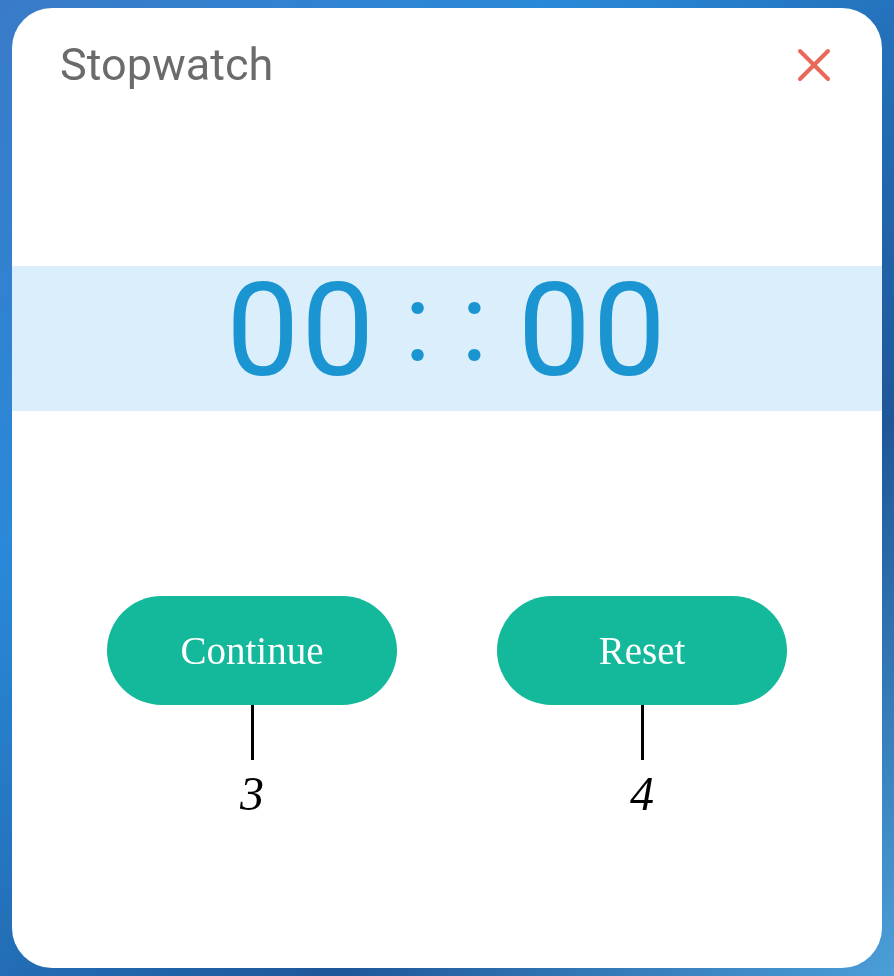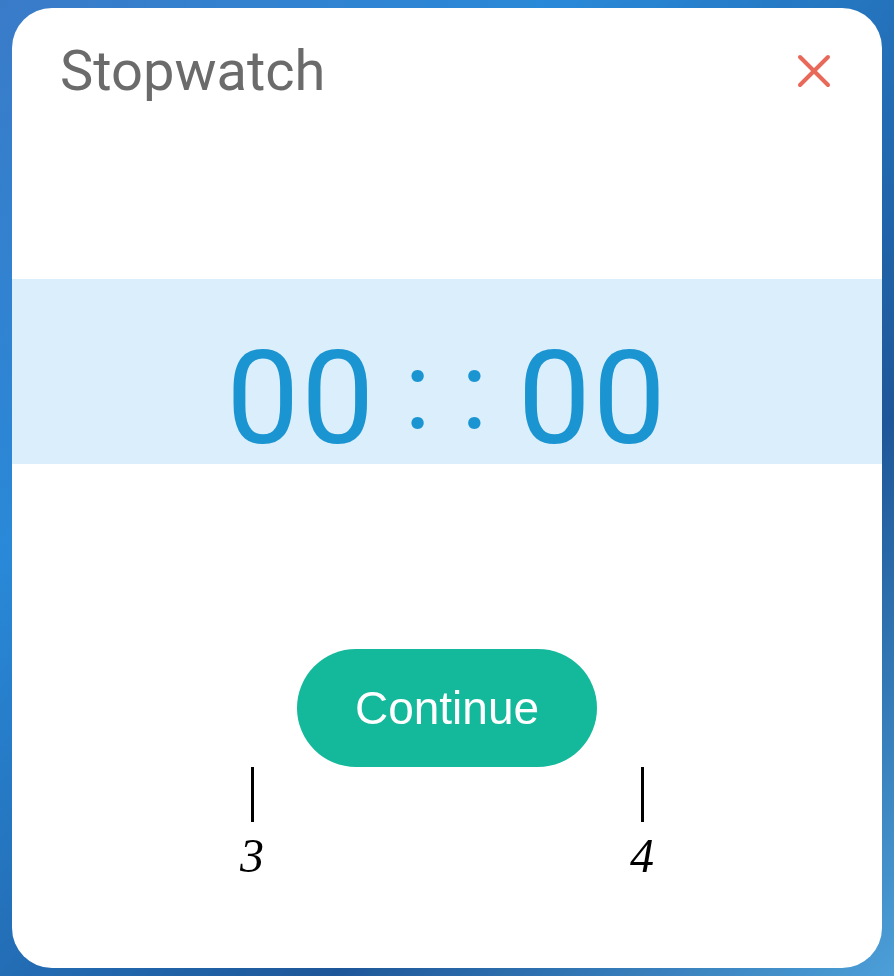--- a/index.html
+++ b/index.html
@@ -25,21 +25,21 @@
       position: relative;
       overflow: hidden;
     }
     .header {
       display: flex;
       justify-content: space-between;
       align-items: center;
       padding: 30px 48px 0 48px;
     }
     .title {
-      font-size: 56px;
+      font-size: 45px;
       color: #6b6b6b;
       font-weight: 400;
     }
     .close-icon {
       cursor: pointer;
       display: flex;
       align-items: center;
       justify-content: center;
     }
     .close-icon svg {
@@ -47,23 +47,23 @@
       height: 40px;
     }
     .close-icon svg line {
       stroke: #e8695a;
       stroke-width: 4;
       stroke-linecap: round;
     }
     .time-strip {
       margin-top: 175px;
       background: #dbeefb;
-      height: 185px;
+      height: 145px;
       display: flex;
-      align-items: flex-end;
+      align-items: flex-start;
       justify-content: center;
     }
     .time-display {
       font-size: 130px;
       font-weight: 400;
       color: #1b95d2;
       letter-spacing: 2px;
       display: flex;
       align-items: center;
       gap: 28px;
@@ -81,26 +81,26 @@
       margin-top: 185px;
       display: flex;
       justify-content: center;
       gap: 100px;
     }
     .pill-button {
       background: #14b89b;
       color: #ffffff;
       border: none;
       border-radius: 80px;
-      font-size: 46px;
+      font-size: 39px;
       font-weight: 400;
       padding: 32px 58px;
       min-width: 290px;
       cursor: pointer;
-      font-family: Liberation Sans, sans-serif;
+      font-family: Liberation Serif, serif;
     }
     .annotations-row {
       display: flex;
       justify-content: center;
       gap: 100px;
       margin-top: 0;
     }
     .annotation {
       display: flex;
       flex-direction: column;
@@ -139,20 +139,21 @@
     <div class="time-display">
       <span class="time-segment">00</span>
       <span class="time-colon">:</span>
       <span class="time-colon">:</span>
       <span class="time-segment">00</span>
     </div>
   </div>
 
   <div class="buttons-row">
     <button class="pill-button">Continue</button>
+    <button class="pill-button">Reset</button>
   </div>
 
   <div class="annotations-row">
     <div class="annotation">
       <div class="annotation-line"></div>
       <div class="annotation-label">3</div>
     </div>
     <div class="annotation">
       <div class="annotation-line"></div>
       <div class="annotation-label">4</div>

